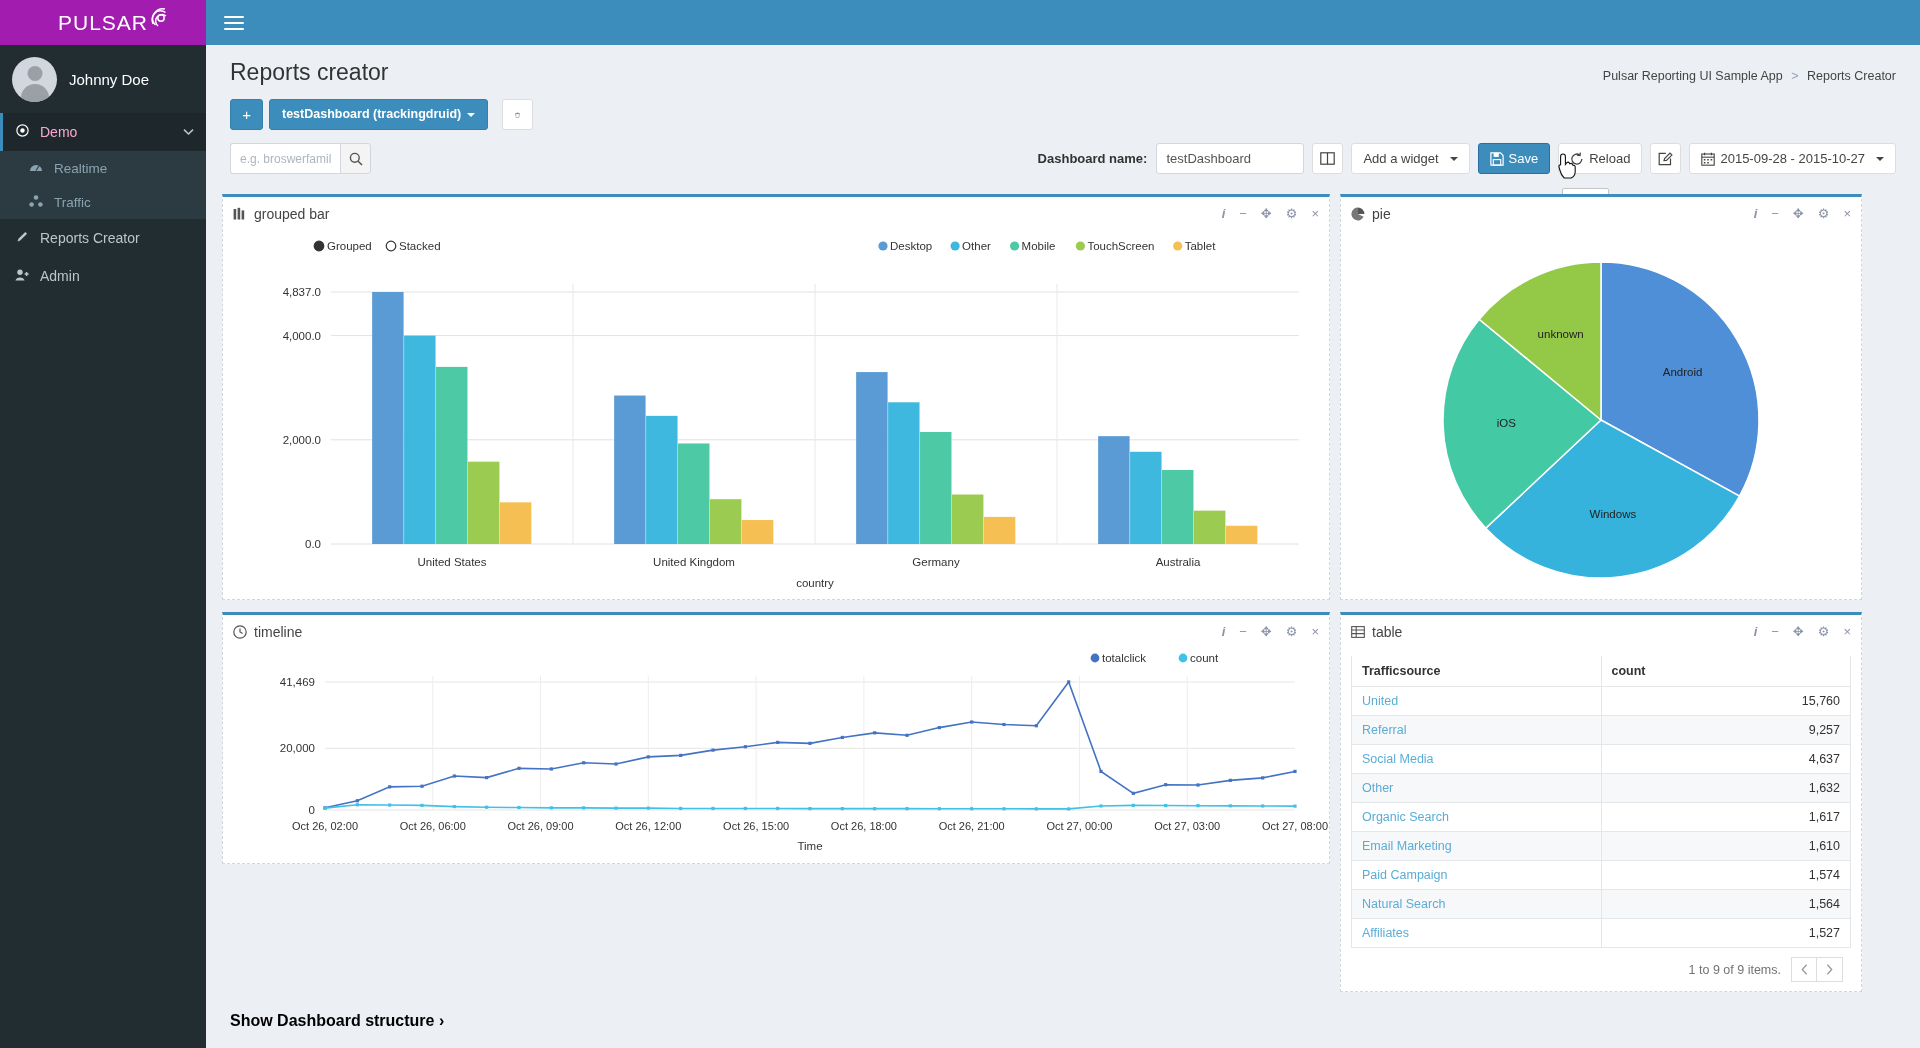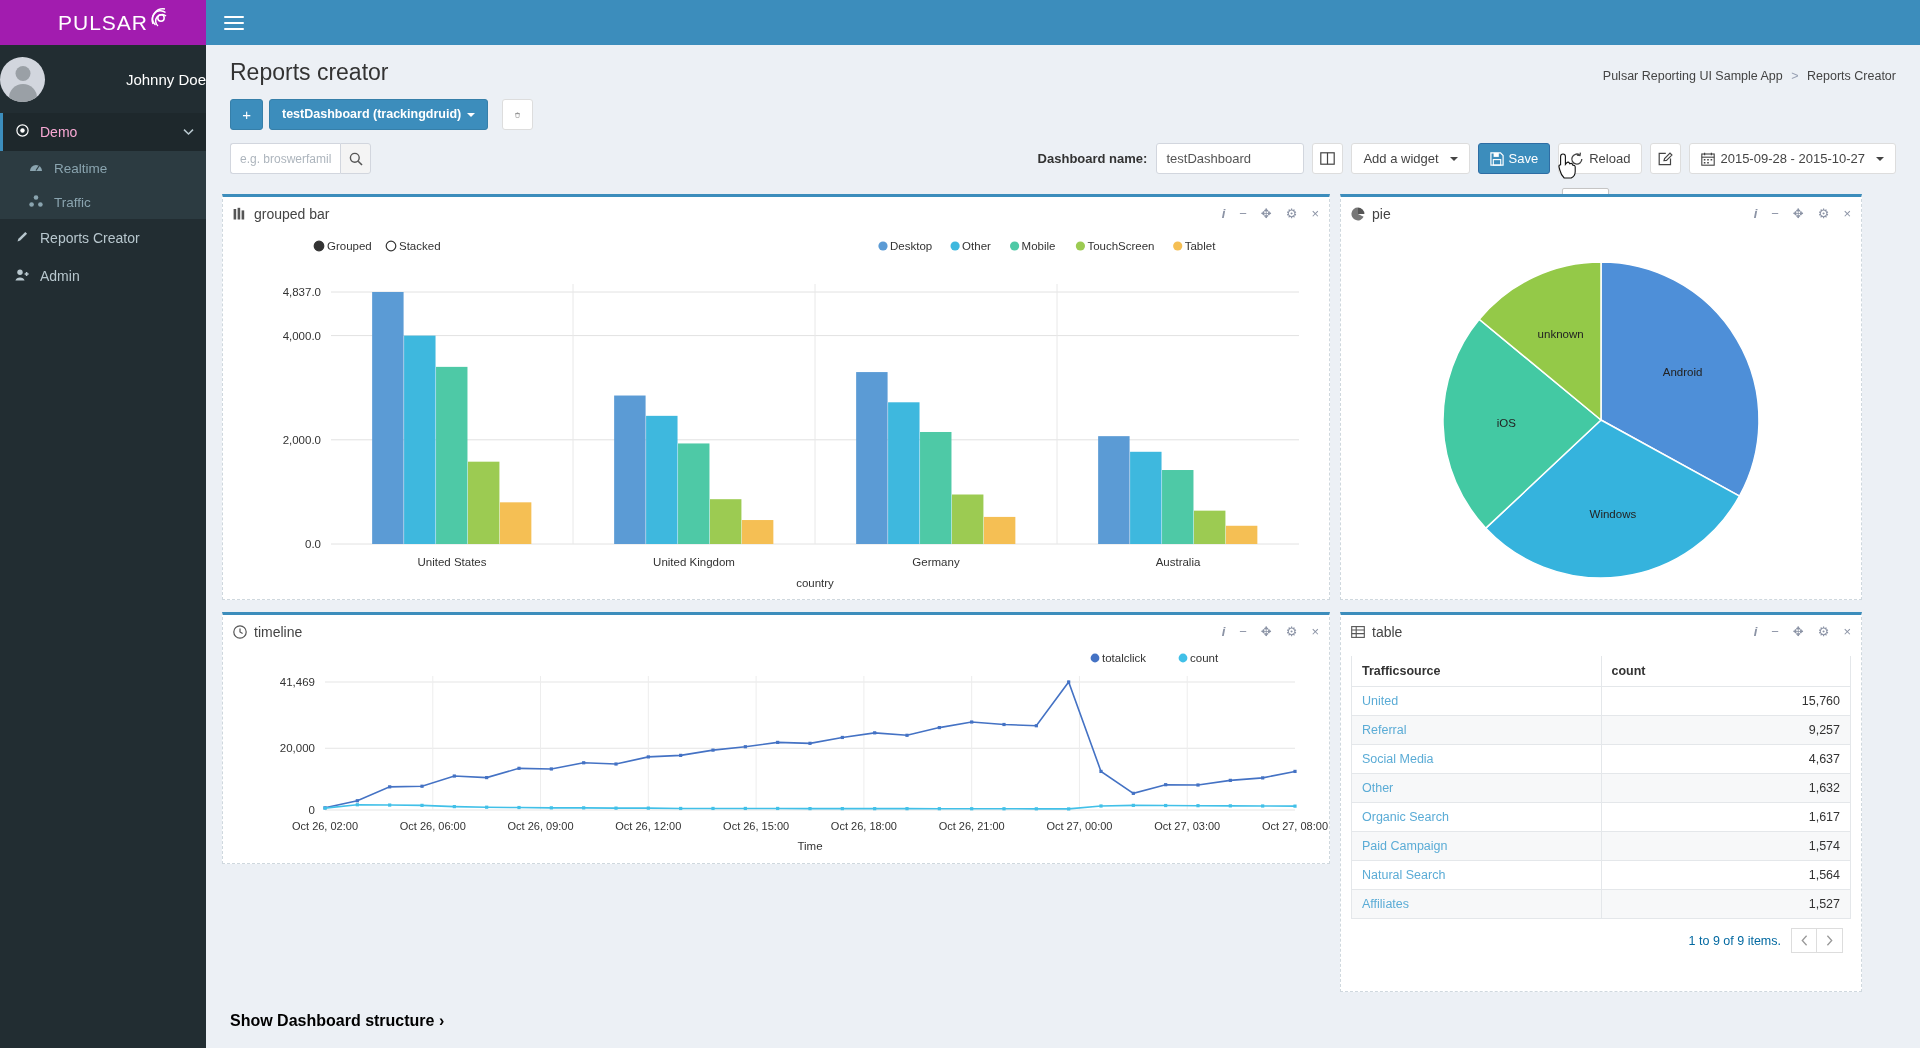--- a/index.html
+++ b/index.html
@@ -11,21 +11,21 @@
     overflow:hidden;
   }
   
   #app { position:relative; width:1920px; height:1048px; }
 
   
   #sidebar { position:absolute; left:0; top:0; width:206px; height:1048px; background:#222d32; }
   .brand { height:45px; background:#a21caf; display:flex; align-items:center; justify-content:center; position:relative; }
   .brand-text { color:#ffffff; font-size:21px; letter-spacing:1px; font-weight:400; }
   .brand-logo { position:absolute; right:34px; top:5px; width:26px; height:26px; }
-  .user-panel { display:flex; align-items:center; padding:16px 0; height:68px;justify-content:space-between; }
+  .user-panel { display:flex; align-items:center; padding:16px 12px; height:68px; }
   .avatar { width:45px; height:45px; border-radius:50%; background:#d2d6de; position:relative; overflow:hidden; flex:none; }
   .avatar::before { content:""; position:absolute; left:50%; top:9px; transform:translateX(-50%); width:15px; height:15px; border-radius:50%; background:#9aa0a6; }
   .avatar::after { content:""; position:absolute; left:50%; top:27px; transform:translateX(-50%); width:28px; height:20px; border-radius:14px 14px 0 0; background:#9aa0a6; }
   .user-name { color:#ffffff; font-size:15px; margin-left:12px; }
   .menu-section { }
   .menu-item { display:flex; align-items:center; height:38px; padding:0 12px; color:#b8c7ce; font-size:14px; cursor:pointer; position:relative; }
   .menu-item.active { background:#1e282c; border-left:3px solid #3c8dbc; padding-left:9px; color:#f9a8d4; }
   .menu-item .mi-ico { width:20px; display:inline-block; text-align:center; font-size:13px; margin-right:8px; color:#b8c7ce; }
   .menu-item .chev { margin-left:auto; font-size:10px; color:#b8c7ce; }
   .submenu { background:#2c3b41; }
@@ -90,21 +90,21 @@
   .w-body { position:absolute; left:0; right:0; top:33px; bottom:0; }
 
   
   .dtable { width:100%; border-collapse:collapse; table-layout:fixed; }
   .dtable th { text-align:left; font-size:12.5px; color:#333; font-weight:bold; padding:8px 10px;
                border:1px solid #e4e7ea; border-top:none; background:#fff; }
   .dtable td { font-size:12.5px; padding:7px 10px; border:1px solid #e4e7ea; color:#333; }
   .dtable td.src a { color:#5bacd6; text-decoration:none; cursor:pointer; }
   .dtable td.cnt { text-align:right; }
   .dtable tbody tr:nth-child(even) { background:#f7f8f9; }
-  .tfoot { display:flex; align-items:center; justify-content:flex-end; padding:9px 8px; gap:0; font-size:12.5px; color:#0369a1; }
+  .tfoot { display:flex; align-items:center; justify-content:flex-end; padding:9px 8px; gap:0; font-size:12.5px; color:#737373; }
   .pg-btn { width:26px; height:25px; border:1px solid #ddd; background:#fff; display:flex;
             align-items:center; justify-content:center; color:#888; cursor:pointer; font-size:12px; }
   .pg-btn + .pg-btn { border-left:none; }
   .pg-label { margin-right:10px; }
 
   
   .struct-link { position:absolute; left:230px; bottom:18px; color:#000000; font-size:16px;
                  font-weight:bold; cursor:pointer; }
 </style>
 </head>
@@ -564,20 +564,24 @@
               </tr>
               <tr>
                 <td class="src"><a>Other</a></td>
                 <td class="cnt">1,632</td>
               </tr>
               <tr>
                 <td class="src"><a>Organic Search</a></td>
                 <td class="cnt">1,617</td>
               </tr>
               <tr>
+                <td class="src"><a>Email Marketing</a></td>
+                <td class="cnt">1,610</td>
+              </tr>
+              <tr>
                 <td class="src"><a>Paid Campaign</a></td>
                 <td class="cnt">1,574</td>
               </tr>
               <tr>
                 <td class="src"><a>Natural Search</a></td>
                 <td class="cnt">1,564</td>
               </tr>
               <tr>
                 <td class="src"><a>Affiliates</a></td>
                 <td class="cnt">1,527</td>

